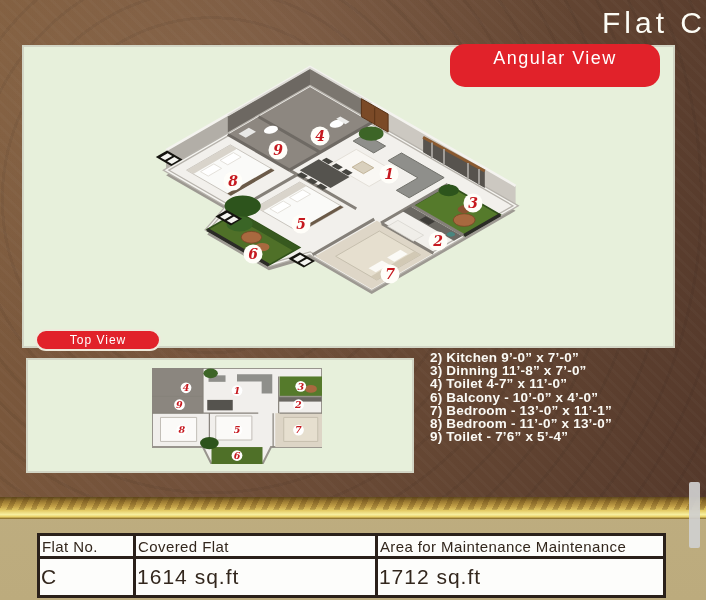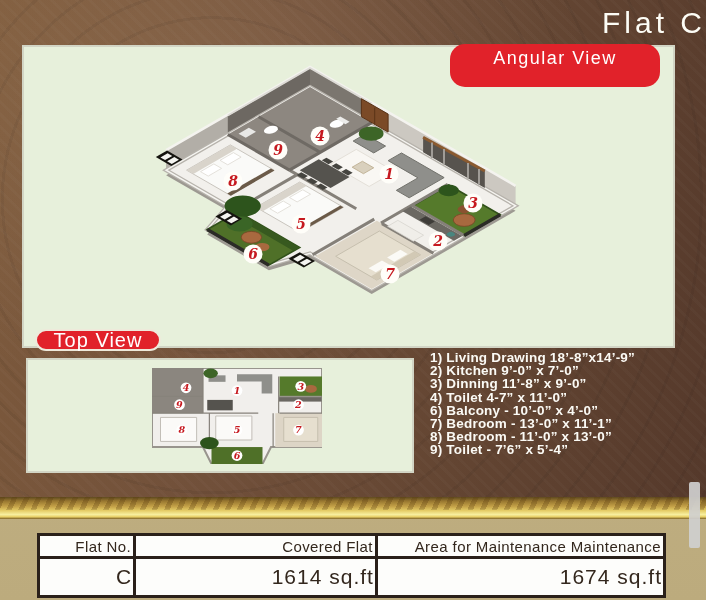--- a/index.html
+++ b/index.html
@@ -25,32 +25,32 @@
   .panel-main{position:absolute;left:22px;top:45px;width:653px;height:303px;
     background:#e7f0db;border:2px solid #d2d5c5;box-sizing:border-box;}
   .panel-top{position:absolute;left:26px;top:358px;width:388px;height:115px;
     background:#e7f0db;border:2px solid #d2d5c5;box-sizing:border-box;}
   
   .badge{position:absolute;background:#e1222a;color:#fff;text-align:center;
     white-space:nowrap;}
   .badge-angular{left:450px;top:36px;width:210px;height:43px;border-radius:15px;
     font-size:18px;line-height:29px;letter-spacing:1.5px;margin-top:8px;}
   .badge-top{left:35px;top:329px;width:126px;height:22px;border-radius:12px;
-    font-size:20px;line-height:19px;letter-spacing:1px;border:2px solid #eeeadb;box-sizing:border-box;text-align:center;}
+    font-size:12px;line-height:19px;letter-spacing:1px;border:2px solid #eeeadb;box-sizing:border-box;text-align:center;}
   
   .legend{position:absolute;left:430px;top:351px;color:#fbfaf5;font-weight:bold;
     font-size:13.5px;line-height:13.2px;letter-spacing:.2px;}
   .legend div{white-space:nowrap;}
   
   .scroll-thumb{position:absolute;left:689px;top:482px;width:11px;height:66px;
     background:#cfcfcf;opacity:.92;border-radius:2px;}
   
   .areas-table{position:absolute;left:37px;top:533px;width:629px;border-collapse:collapse;
     background:#fff;}
-  .areas-table td{border:3px solid #2a201a;color:#33271d;text-align:right;
+  .areas-table td{border:3px solid #2a201a;color:#33271d;text-align:left;
     background:#fdfdfb;}
   .areas-table .hdr td{height:20px;font-size:15px;letter-spacing:.4px;padding:0 2px;}
   .areas-table .val td{height:34px;font-size:21px;letter-spacing:1px;}
   .c0{width:92px}.c1{width:243px}.c2{width:290px}
   svg text{font-family:"Liberation Sans",sans-serif;}
   .mk-num{font-family:"DejaVu Serif",serif;font-style:italic;font-weight:bold;
     fill:#c6191f;text-anchor:middle;}
 </style>
 </head>
 <body>
@@ -252,39 +252,38 @@
           <text class="mk-num" x="51.7" y="23.2">7</text>
         <circle cx="10.5" cy="22" r="1.9" fill="#fff"></circle>
           <text class="mk-num" x="10.5" y="23.2">8</text>
         <circle cx="9.7" cy="13" r="1.9" fill="#fff"></circle>
           <text class="mk-num" x="9.7" y="14.2">9</text>
       </g>
     </svg>
   </div>
 
   <div class="legend">
-    <div>1) Living Drawing 18’-8”x14’-9”</div>
     <div>2) Kitchen 9’-0” x 7’-0”</div>
-    <div>3) Dinning 11’-8” x 9’-0”</div>
+    <div>3) Dinning 11’-8” x 7’-0”</div>
     <div>4) Toilet 4-7” x 11’-0”</div>
     <div>6) Balcony - 10’-0” x 4’-0”</div>
     <div>7) Bedroom - 13’-0” x 11’-1”</div>
     <div>8) Bedroom - 11’-0” x 13’-0”</div>
     <div>9) Toilet - 7’6” x 5’-4”</div>
   </div>
 
   <div class="scroll-thumb"></div>
 
   <table class="areas-table">
     <tbody>
         <tr class="hdr">
       <td class="c0">Flat No.</td>
       <td class="c1">Covered Flat</td>
       <td class="c2">Area for Maintenance Maintenance</td>
     </tr>
     <tr class="val">
       <td>C</td>
       <td>1614 sq.ft</td>
-      <td>1674 sq.ft</td>
+      <td>1712 sq.ft</td>
     </tr>
   </tbody>
     </table>
 </div>
 
 </body></html>

